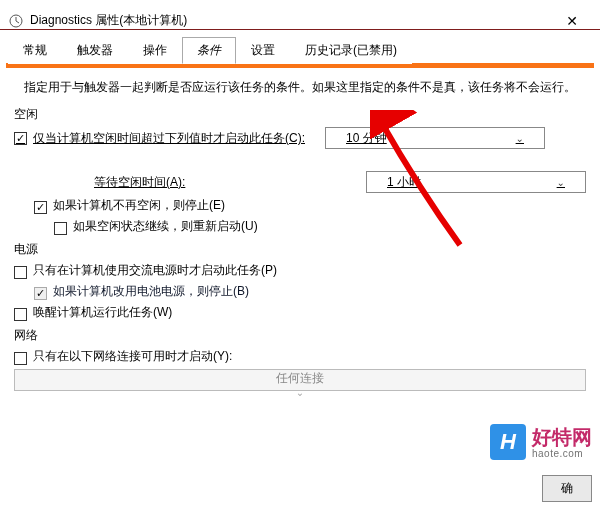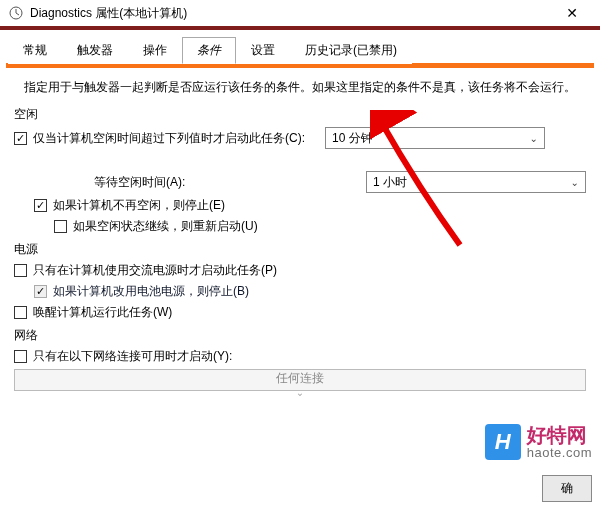--- a/index.html
+++ b/index.html
@@ -1,46 +1,46 @@
 <!DOCTYPE html>
 <html><head>
 <meta charset="utf-8">
 <style>
 * { box-sizing: border-box; margin: 0; padding: 0; }
 body { font-family: "Microsoft YaHei", "Segoe UI", sans-serif; font-size: 12px; color: #000; background: #fff; width: 600px; height: 510px; overflow: hidden; position: relative; }
-.titlebar { display: flex; align-items: center; height: 30px; padding: 0 8px; border-bottom: 4px solid #7f1d1d; }
+.titlebar { display: flex; align-items: flex-end; height: 30px; padding: 0 8px; border-bottom: 1px solid #7f1d1d; }
 .titlebar .icon { width: 16px; height: 16px; margin-right: 6px; display: flex; align-items: center; justify-content: center; }
 .titlebar .title { flex: 1; font-size: 12px; }
 .titlebar .close { width: 40px; text-align: center; font-size: 14px; cursor: default; }
 .tabs { display: flex; padding: 2px 2px 0 2px; border-bottom: 5px solid #f97316; margin: 4px 6px 0 6px; }
 .tab { padding: 4px 14px; border: 1px solid transparent; border-bottom: none; cursor: default; position: relative; top: 1px; background: #fff; }
 .tab.active { border-color: #aaa; border-bottom: 1px solid #fff; font-style: italic; }
 .content { padding: 10px 14px 14px 14px; }
 .desc { margin-bottom: 10px; line-height: 1.5; text-align: center; }
 .section-label { margin: 6px 0 4px 0; }
-.row { display: flex; align-items: center; margin: 4px 0; }
+.row { display: flex; align-items: flex-end; margin: 4px 0; }
 .checkbox { width: 13px; height: 13px; border: 1px solid #333; margin-right: 6px; display: flex; align-items: center; justify-content: center; flex-shrink: 0; }
 .checkbox.checked::after { content: "✓"; font-size: 11px; line-height: 1; }
 .checkbox.disabled { border-color: #aaa; background: #f0f0f0; }
 .label-text { white-space: nowrap; }
 .label-text.disabled { color: #0f172a; }
 .indent1 { padding-left: 20px; }
 .indent2 { padding-left: 40px; }
-.row-flex { display: flex; align-items: center; }
+.row-flex { display: flex; align-items: center; text-decoration: underline; }
 .row-left { flex: 0 0 auto; display: flex; align-items: center; }
-.combo { height: 22px; border: 1px solid #888; display: flex; align-items: center; padding: 0 6px; justify-content: space-between; cursor: default; background: #fff; }
+.combo { height: 22px; border: 1px solid #888; display: flex; align-items: center; padding: 0 20px; justify-content: space-between; cursor: default; background: #fff; }
 .combo.disabled { background: #f5f5f5; color: #888; border-color: #bbb; flex-direction: column; }
 .combo .chev { font-size: 10px; color: #444; }
 .combo.disabled .chev { color: #aaa; }
 .combo-right { margin-left: auto; }
 .watermark { position: absolute; right: 8px; bottom: 50px; display: flex; align-items: center; gap: 6px; opacity: 0.92; }
 .wm-box { width: 36px; height: 36px; background: #1e88e5; border-radius: 4px; display: flex; align-items: center; justify-content: center; color: #fff; font-size: 22px; font-weight: bold; font-style: italic; }
 .wm-text { display: flex; flex-direction: column; line-height: 1.1; }
 .wm-cn { font-size: 20px; font-weight: bold; color: #be185d; }
-.wm-en { font-size: 13px; color: #666; letter-spacing: 0.5px; }
+.wm-en { font-size: 10px; color: #666; letter-spacing: 0.5px; }
 .footer { position: absolute; bottom: 8px; right: 8px; }
 .btn { border: 1px solid #888; background: #e9e9e9; padding: 4px 18px; font-size: 12px; cursor: default; }
 .arrow-svg { position: absolute; pointer-events: none; }
 </style>
 </head>
 <body>
 
 <div class="titlebar">
   <span class="icon">
     <svg width="14" height="14" viewBox="0 0 14 14">

